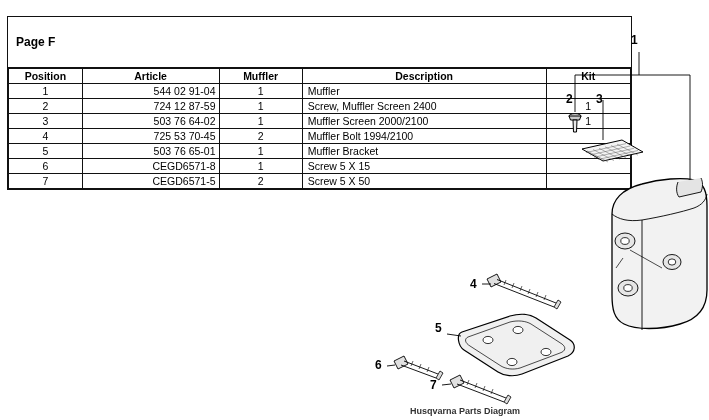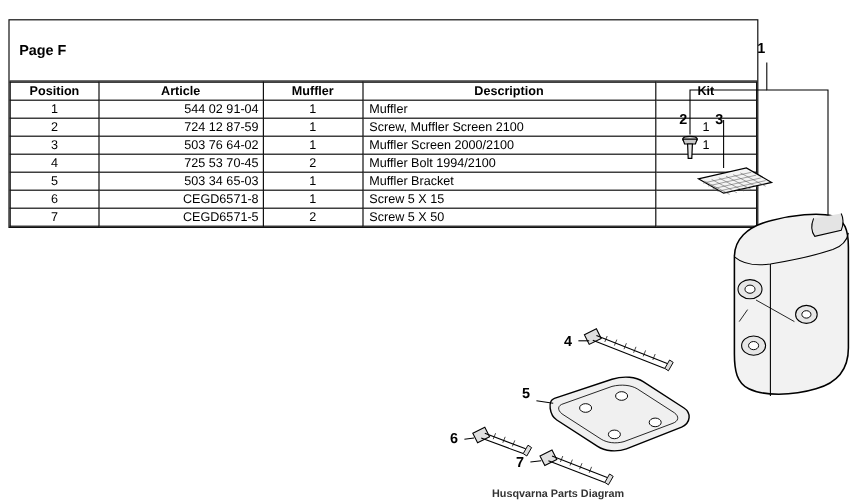--- a/index.html
+++ b/index.html
@@ -134,40 +134,40 @@
         <td>1</td>
         <td>544 02 91-04</td>
         <td>1</td>
         <td>Muffler</td>
         <td></td>
       </tr>
       <tr>
         <td>2</td>
         <td>724 12 87-59</td>
         <td>1</td>
-        <td>Screw, Muffler Screen 2100</td>
+        <td>Screw, Muffler Screen 2400</td>
         <td>1</td>
       </tr>
       <tr>
         <td>3</td>
         <td>503 76 64-02</td>
         <td>1</td>
         <td>Muffler Screen 2000/2100</td>
         <td>1</td>
       </tr>
       <tr>
         <td>4</td>
         <td>725 53 70-45</td>
         <td>2</td>
         <td>Muffler Bolt 1994/2100</td>
         <td></td>
       </tr>
       <tr>
         <td>5</td>
-        <td>503 34 65-03</td>
+        <td>503 76 65-01</td>
         <td>1</td>
         <td>Muffler Bracket</td>
         <td></td>
       </tr>
       <tr>
         <td>6</td>
         <td>CEGD6571-8</td>
         <td>1</td>
         <td>Screw 5 X 15</td>
         <td></td>

